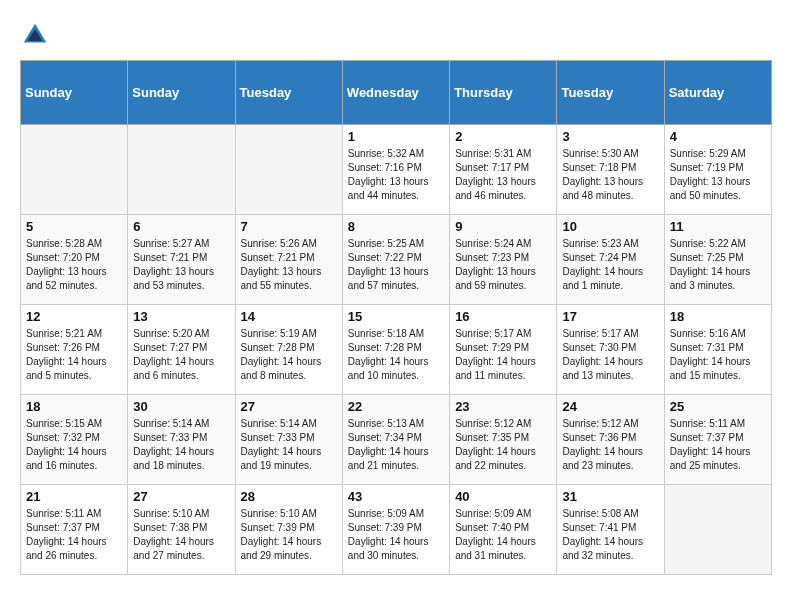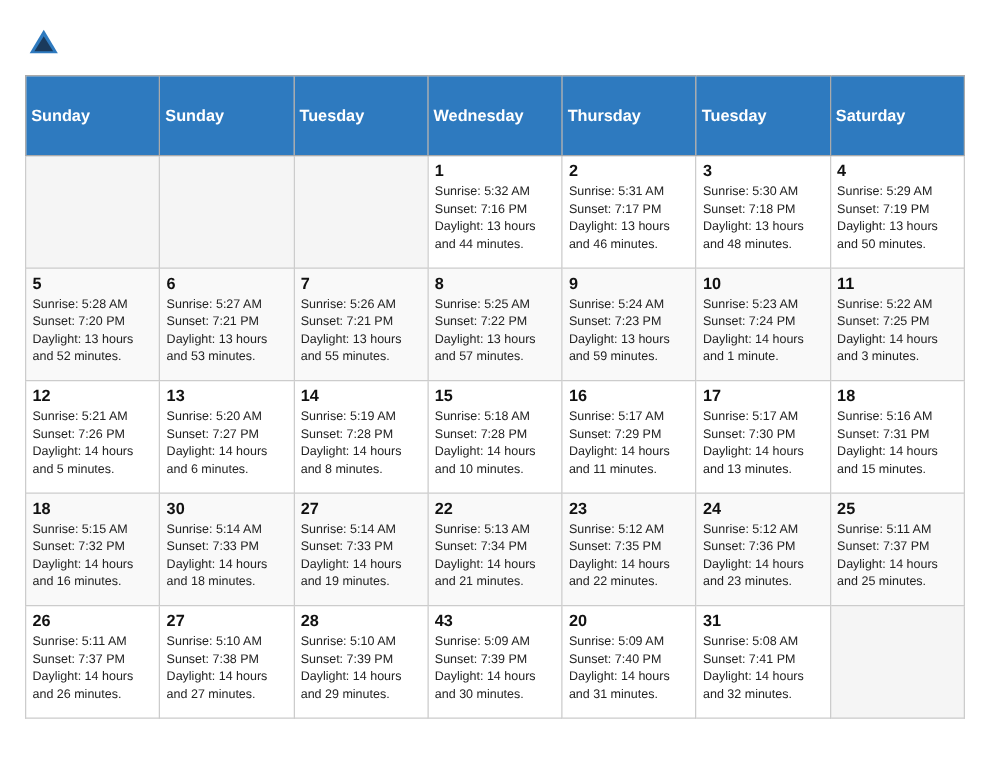--- a/index.html
+++ b/index.html
@@ -229,37 +229,37 @@
           <div class="day-num">24</div>
           <div class="day-detail">Sunrise: 5:12 AM<br>Sunset: 7:36 PM<br>Daylight: 14 hours and 23 minutes.</div>
         </td>
         <td>
           <div class="day-num">25</div>
           <div class="day-detail">Sunrise: 5:11 AM<br>Sunset: 7:37 PM<br>Daylight: 14 hours and 25 minutes.</div>
         </td>
       </tr>
       <tr>
         <td>
-          <div class="day-num">26</div>
+          <div class="day-num">21</div>
           <div class="day-detail">Sunrise: 5:11 AM<br>Sunset: 7:37 PM<br>Daylight: 14 hours and 26 minutes.</div>
         </td>
         <td>
           <div class="day-num">27</div>
           <div class="day-detail">Sunrise: 5:10 AM<br>Sunset: 7:38 PM<br>Daylight: 14 hours and 27 minutes.</div>
         </td>
         <td>
           <div class="day-num">28</div>
           <div class="day-detail">Sunrise: 5:10 AM<br>Sunset: 7:39 PM<br>Daylight: 14 hours and 29 minutes.</div>
         </td>
         <td>
           <div class="day-num">43</div>
           <div class="day-detail">Sunrise: 5:09 AM<br>Sunset: 7:39 PM<br>Daylight: 14 hours and 30 minutes.</div>
         </td>
         <td>
-          <div class="day-num">20</div>
+          <div class="day-num">40</div>
           <div class="day-detail">Sunrise: 5:09 AM<br>Sunset: 7:40 PM<br>Daylight: 14 hours and 31 minutes.</div>
         </td>
         <td>
           <div class="day-num">31</div>
           <div class="day-detail">Sunrise: 5:08 AM<br>Sunset: 7:41 PM<br>Daylight: 14 hours and 32 minutes.</div>
         </td>
         <td class="empty"></td>
       </tr>
     </tbody>
 </table>

